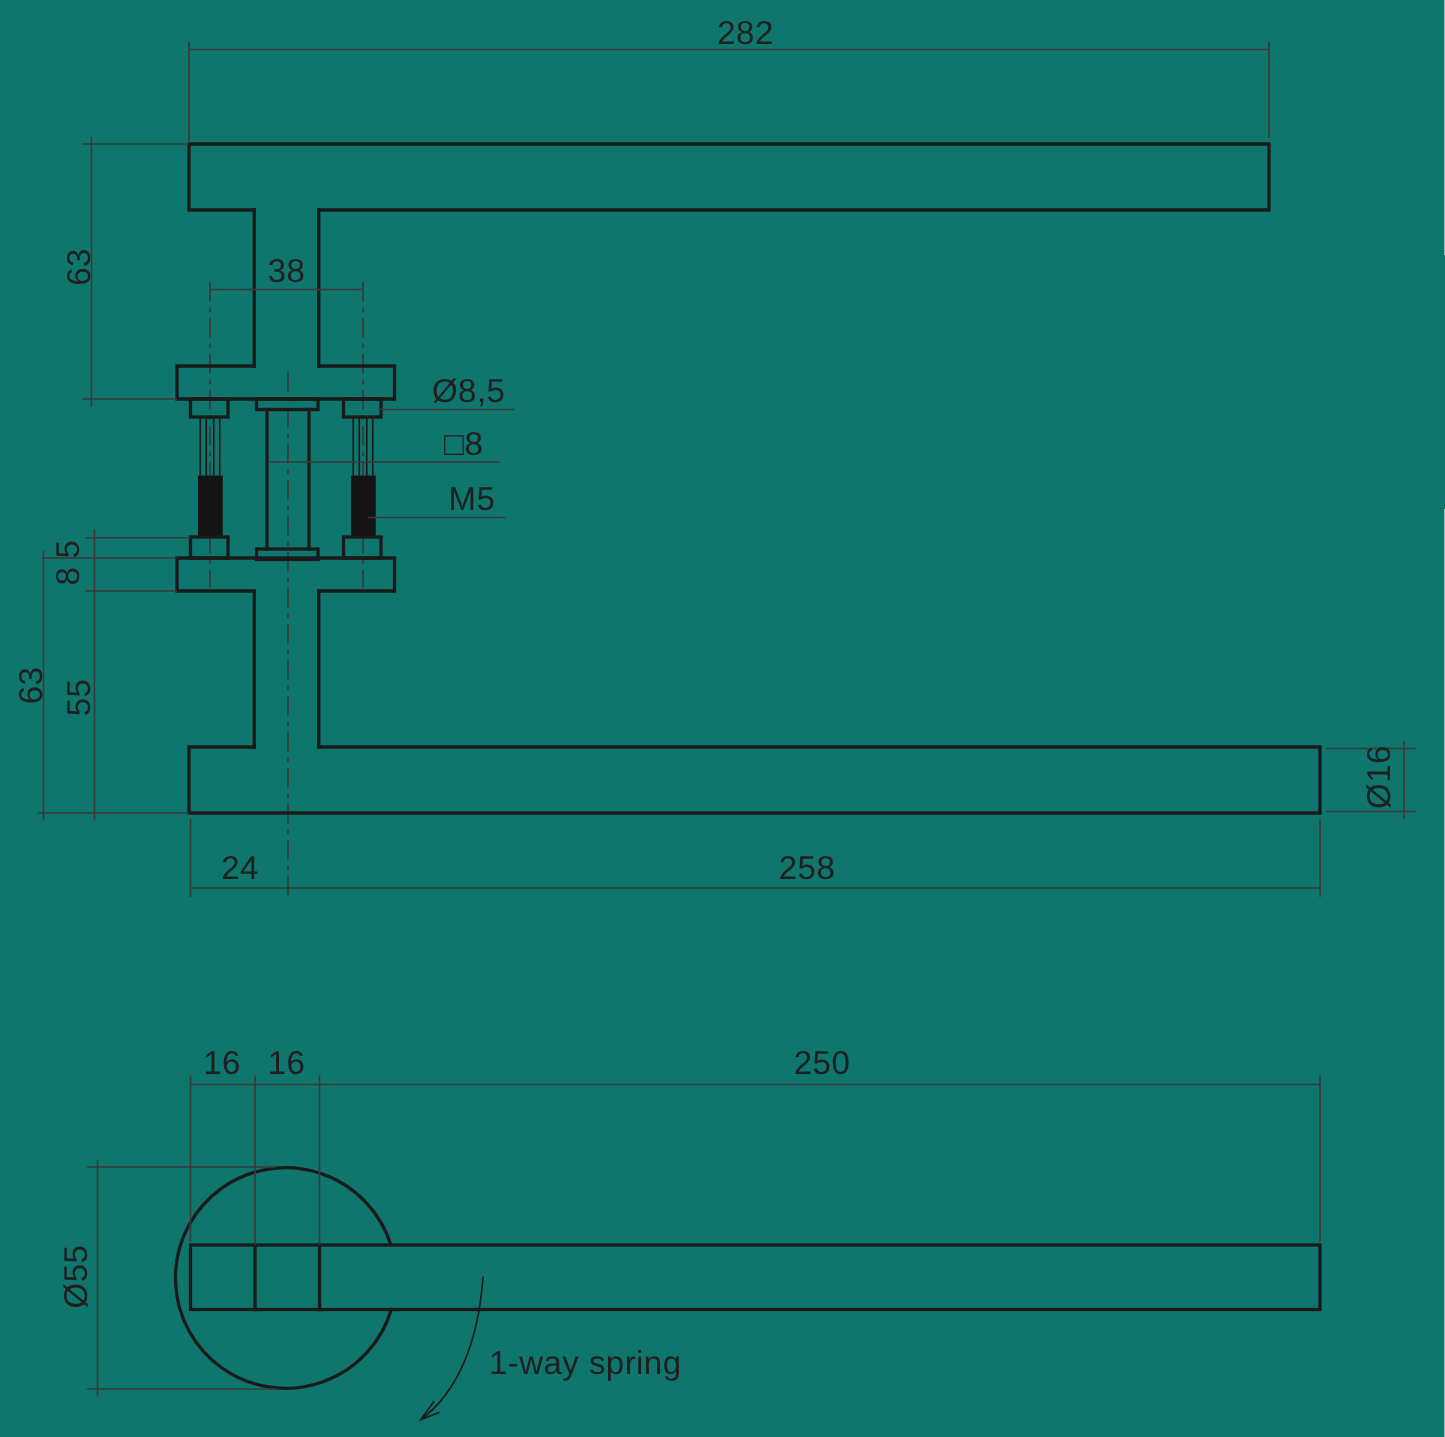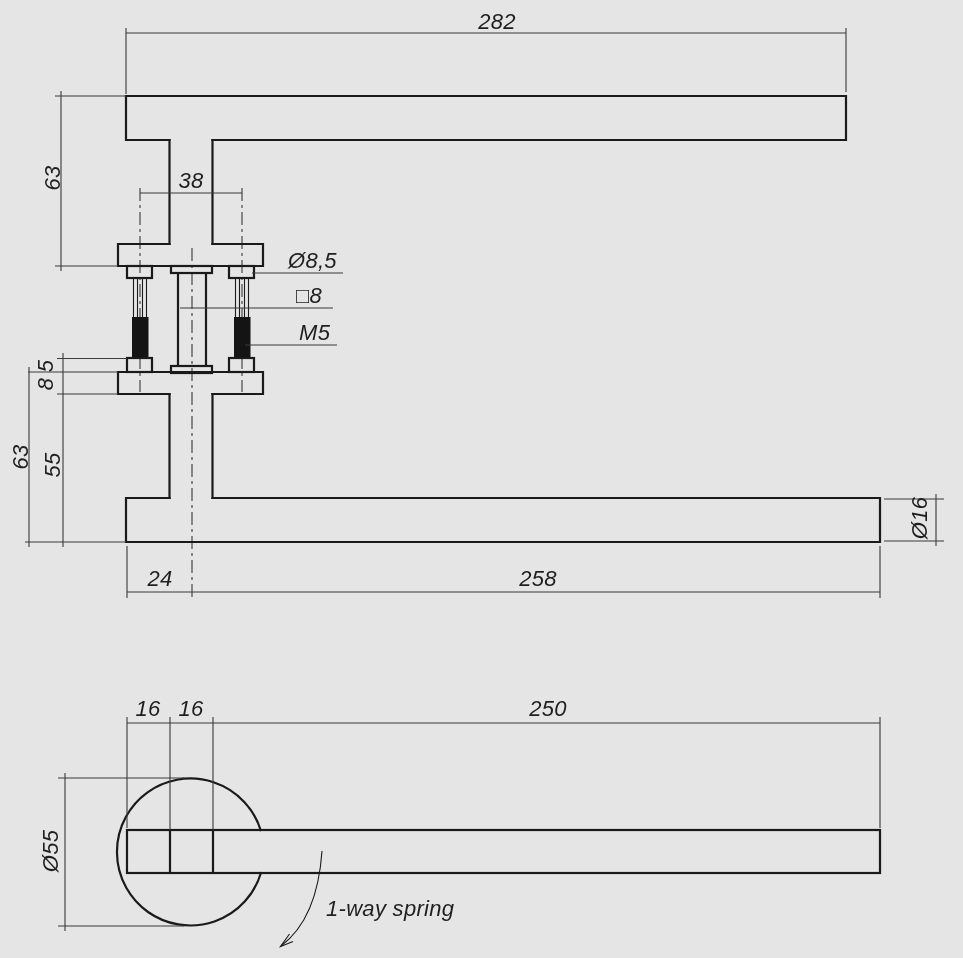--- a/index.html
+++ b/index.html
@@ -1,16 +1,16 @@
 <!DOCTYPE html>
 <html><head>
 <meta charset="utf-8">
 <style>
   html,body{margin:0;padding:0;background:#ffffff;}
-  .page{position:relative;width:963px;height:958px;background:#e5e5e5;overflow:hidden;font-style:italic;}
+  .page{position:relative;width:963px;height:958px;background:#0f766e;overflow:hidden;}
   svg{display:block;}
   .obj{stroke:#1a1a1a;stroke-width:2.2;fill:none;stroke-linecap:square;}
   .objfill{fill:#141414;stroke:none;}
   .thin{stroke:#1a1a1a;stroke-width:1.1;fill:none;}
   .dim{stroke:#3a3a3a;stroke-width:1.1;fill:none;}
   .cl{stroke:#3a3a3a;stroke-width:1.1;fill:none;stroke-dasharray:13 4 3 4;}
   text{font-family:"Liberation Sans","DejaVu Sans",sans-serif;font-size:22px;fill:#1f1f1f;letter-spacing:.3px;}
 </style>
 </head>
 <body>

